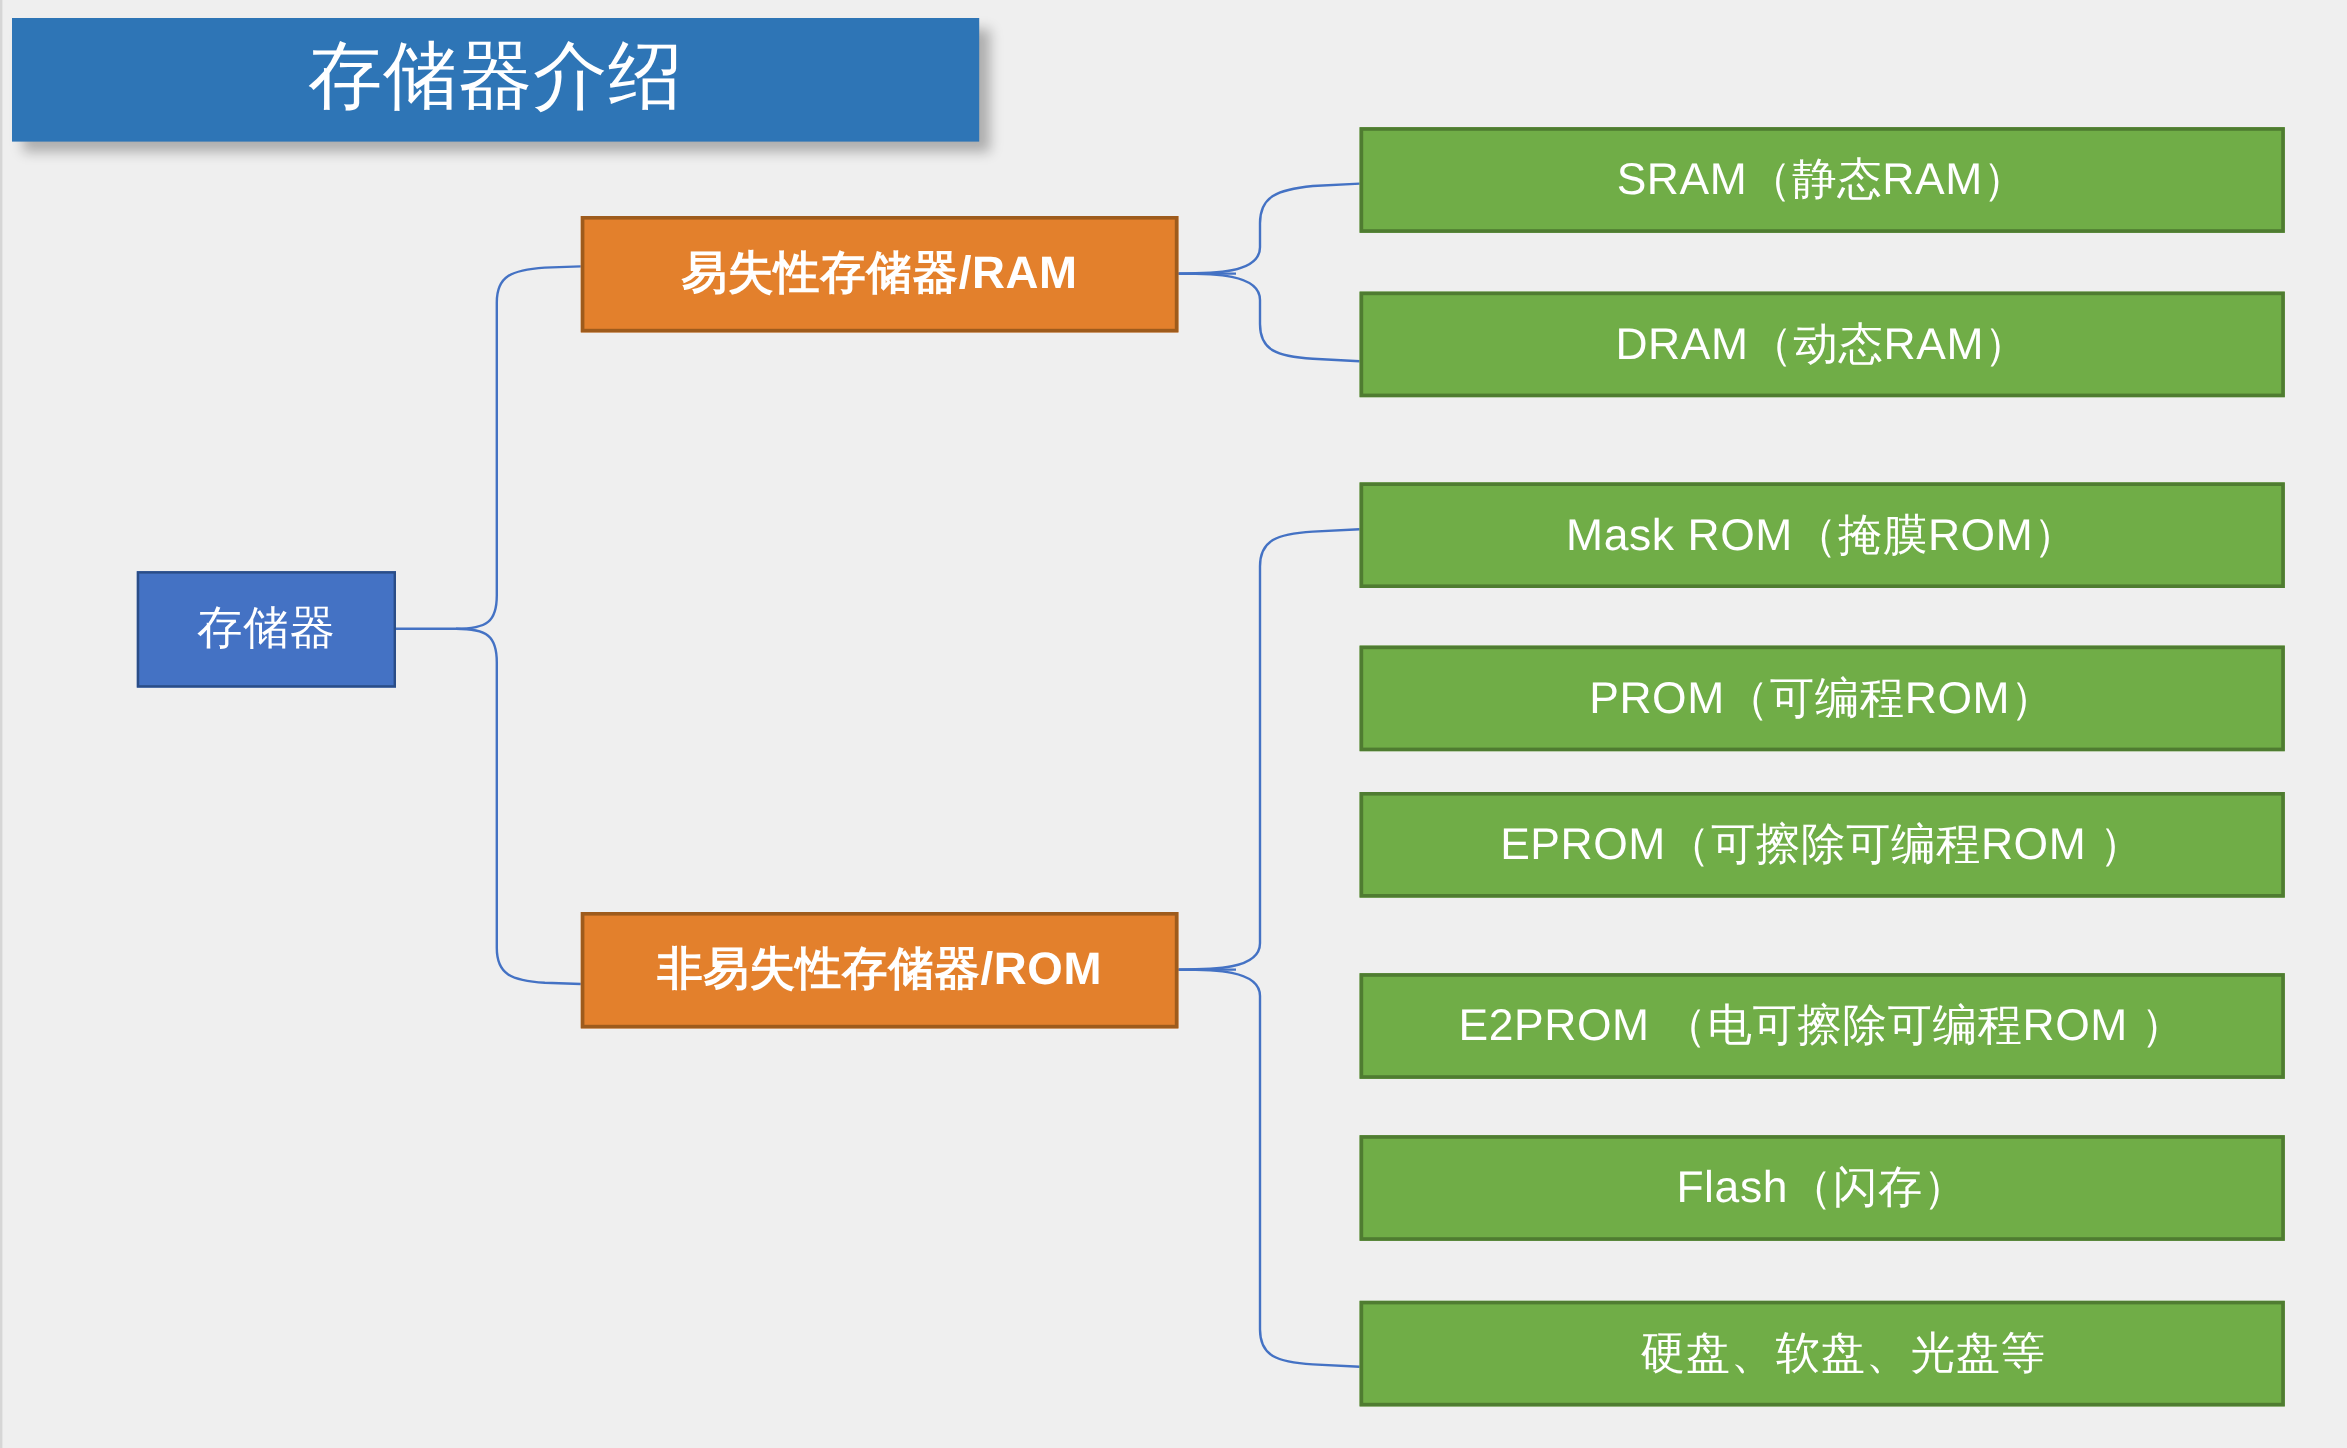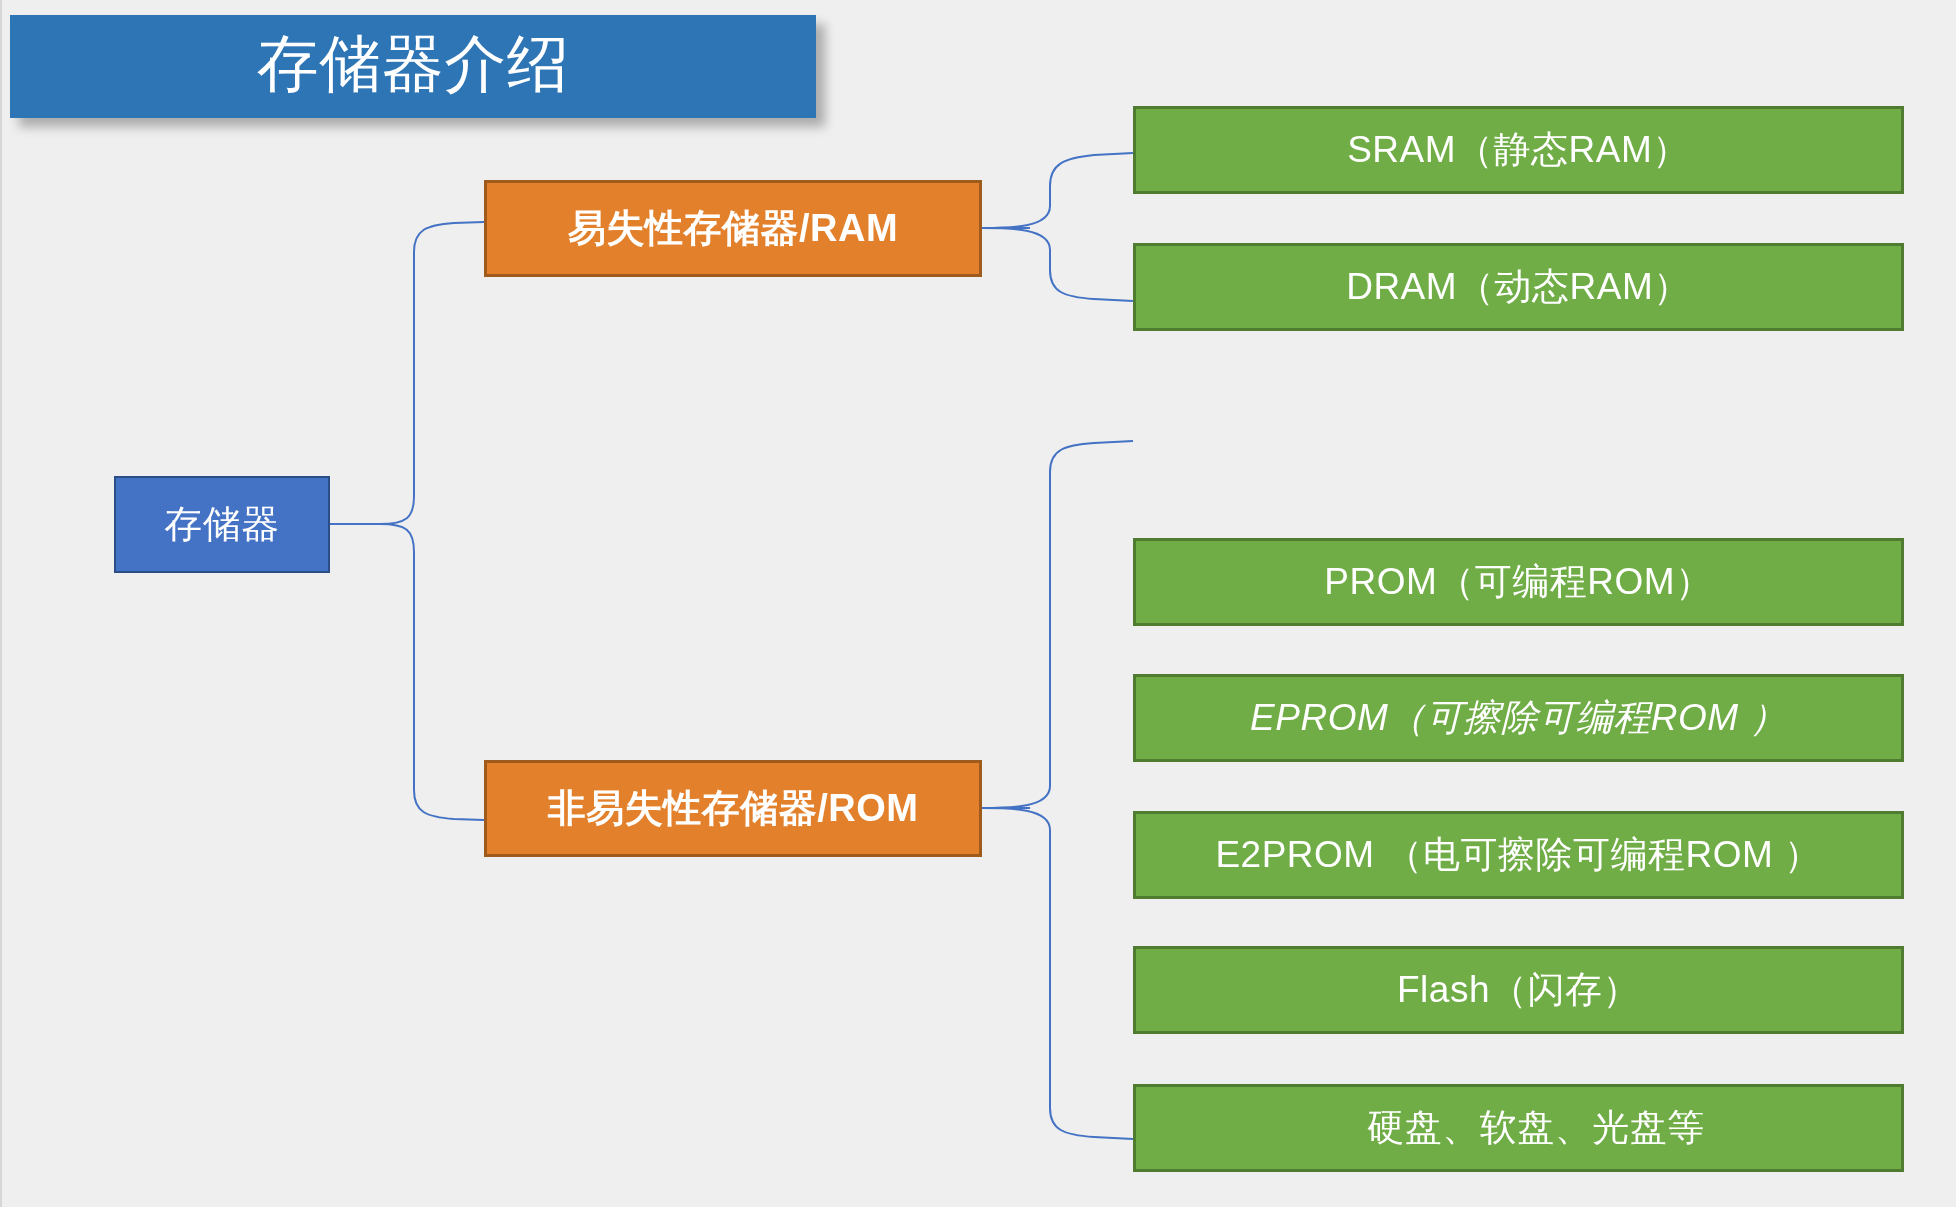--- a/index.html
+++ b/index.html
@@ -54,21 +54,21 @@
   
   .l3{
     left:1131px;width:771px;height:88px;
     background:#70ad47;border:3px solid #4f7c31;
     font-size:37px;
   }
   #leaf-sram{top:106px;}
   #leaf-dram{top:243px;}
   #leaf-maskrom{top:402px;}
   #leaf-prom{top:538px;text-align:right;}
-  #leaf-eprom{top:674px;font-style:italic;}
+  #leaf-eprom{top:660px;}
   #leaf-e2prom{top:811px;}
   #leaf-flash{top:946px;justify-content:center;}
   #leaf-disks{top:1084px;padding-left:35px;}
 
   #connectors{
     position:absolute;left:0;top:0;width:1956px;height:1207px;
     z-index:1;pointer-events:none;
   }
   #connectors path{fill:none;stroke:#4472c4;stroke-width:2;}
 </style>
@@ -109,20 +109,23 @@
     <span>非易失性存储器/ROM</span>
   </div>
 
   <div class="node l3" id="leaf-sram">
     <span>SRAM（静态RAM）</span>
   </div>
   <div class="node l3" id="leaf-dram">
     <span>DRAM（动态RAM）</span>
   </div>
 
+  <div class="node l3" id="leaf-maskrom">
+    <span>Mask ROM（掩膜ROM）</span>
+  </div>
   <div class="node l3" id="leaf-prom">
     <span>PROM（可编程ROM）</span>
   </div>
   <div class="node l3" id="leaf-eprom">
     <span>EPROM（可擦除可编程ROM ）</span>
   </div>
   <div class="node l3" id="leaf-e2prom">
     <span>E2PROM （电可擦除可编程ROM ）</span>
   </div>
   <div class="node l3" id="leaf-flash">

